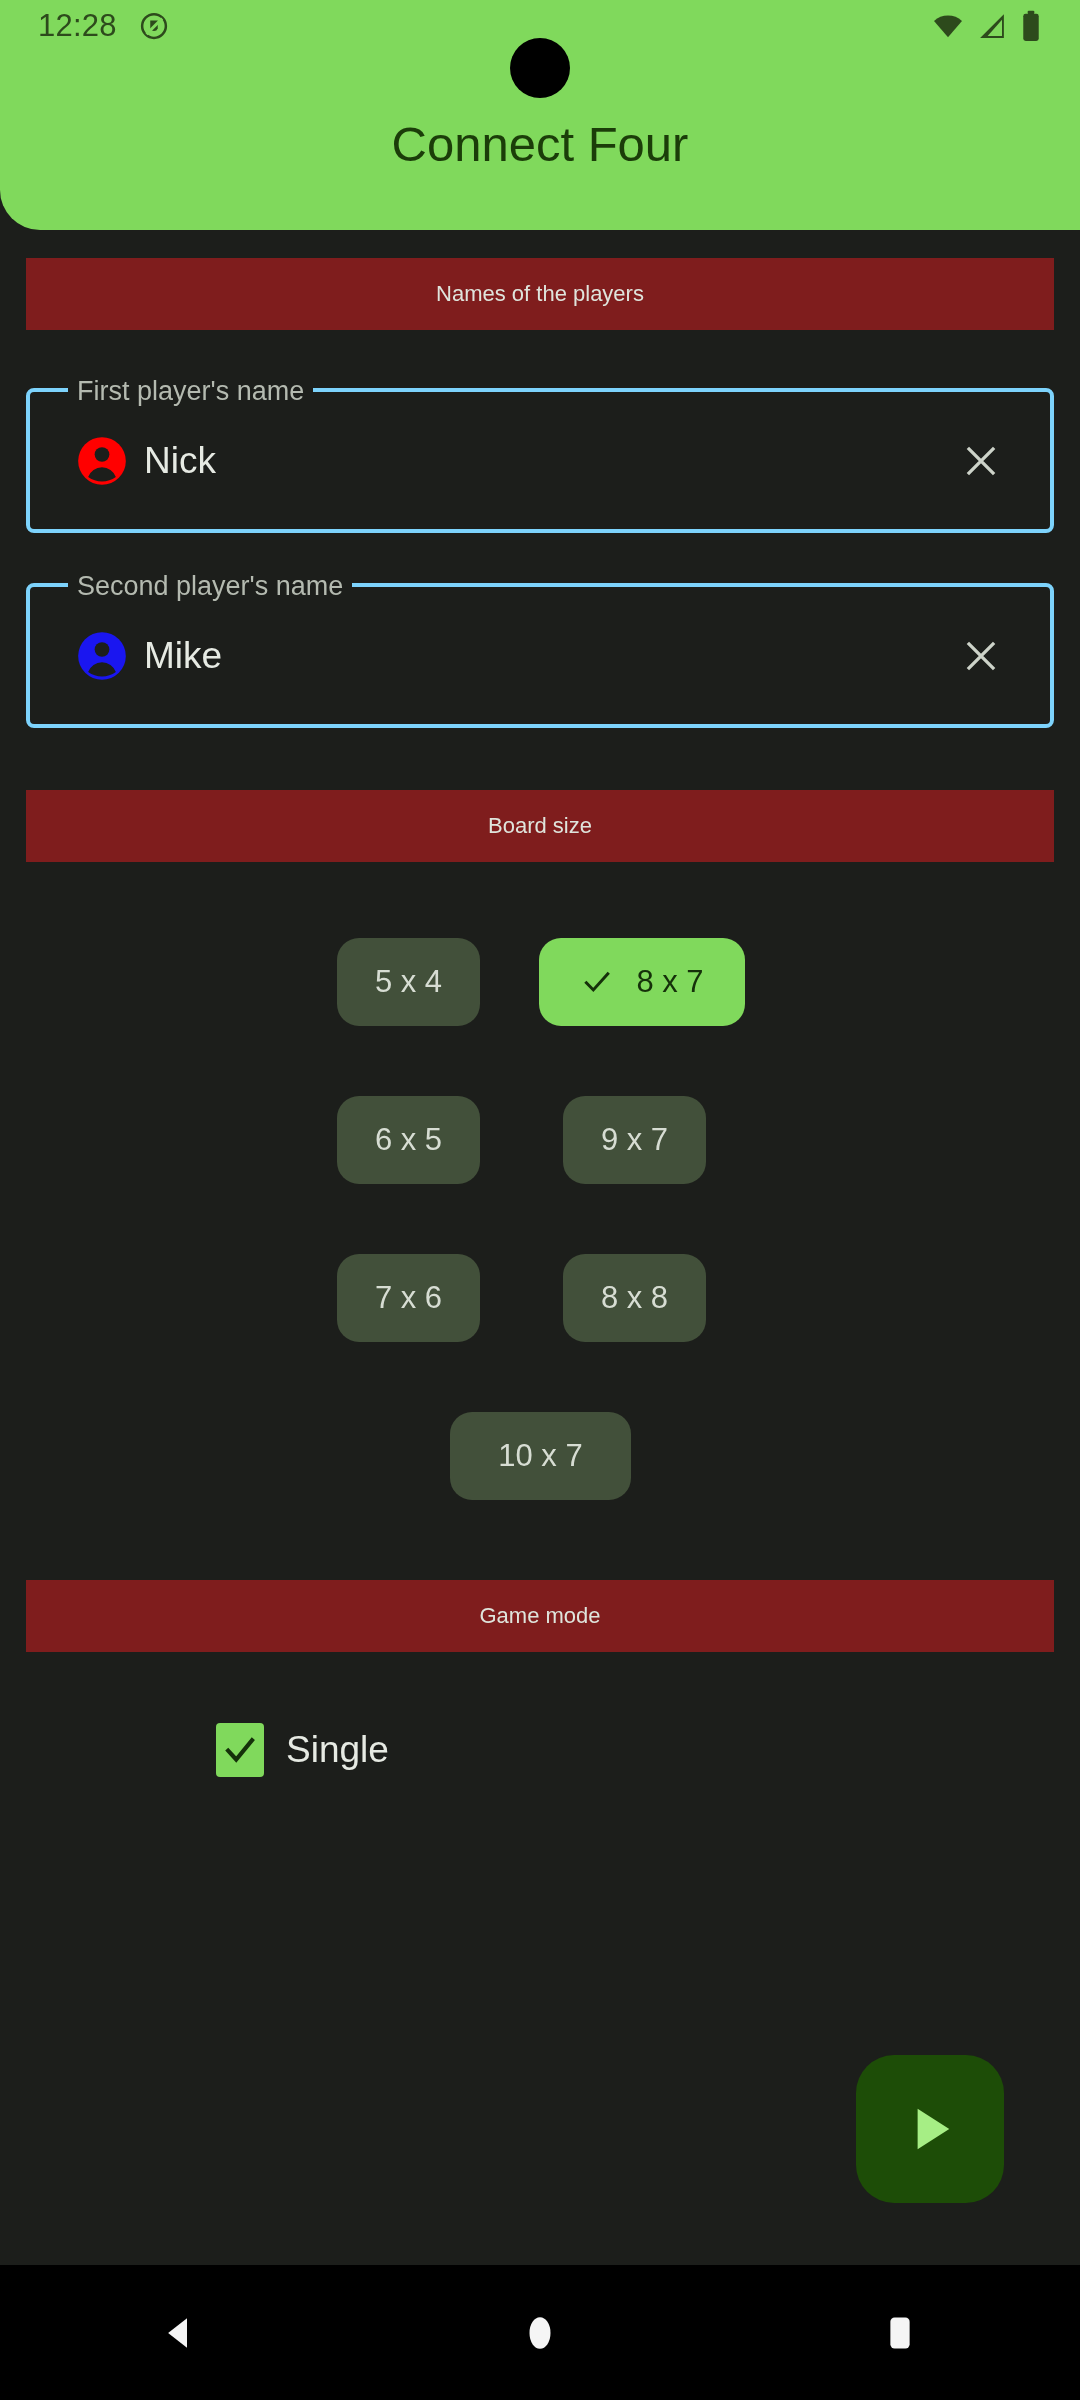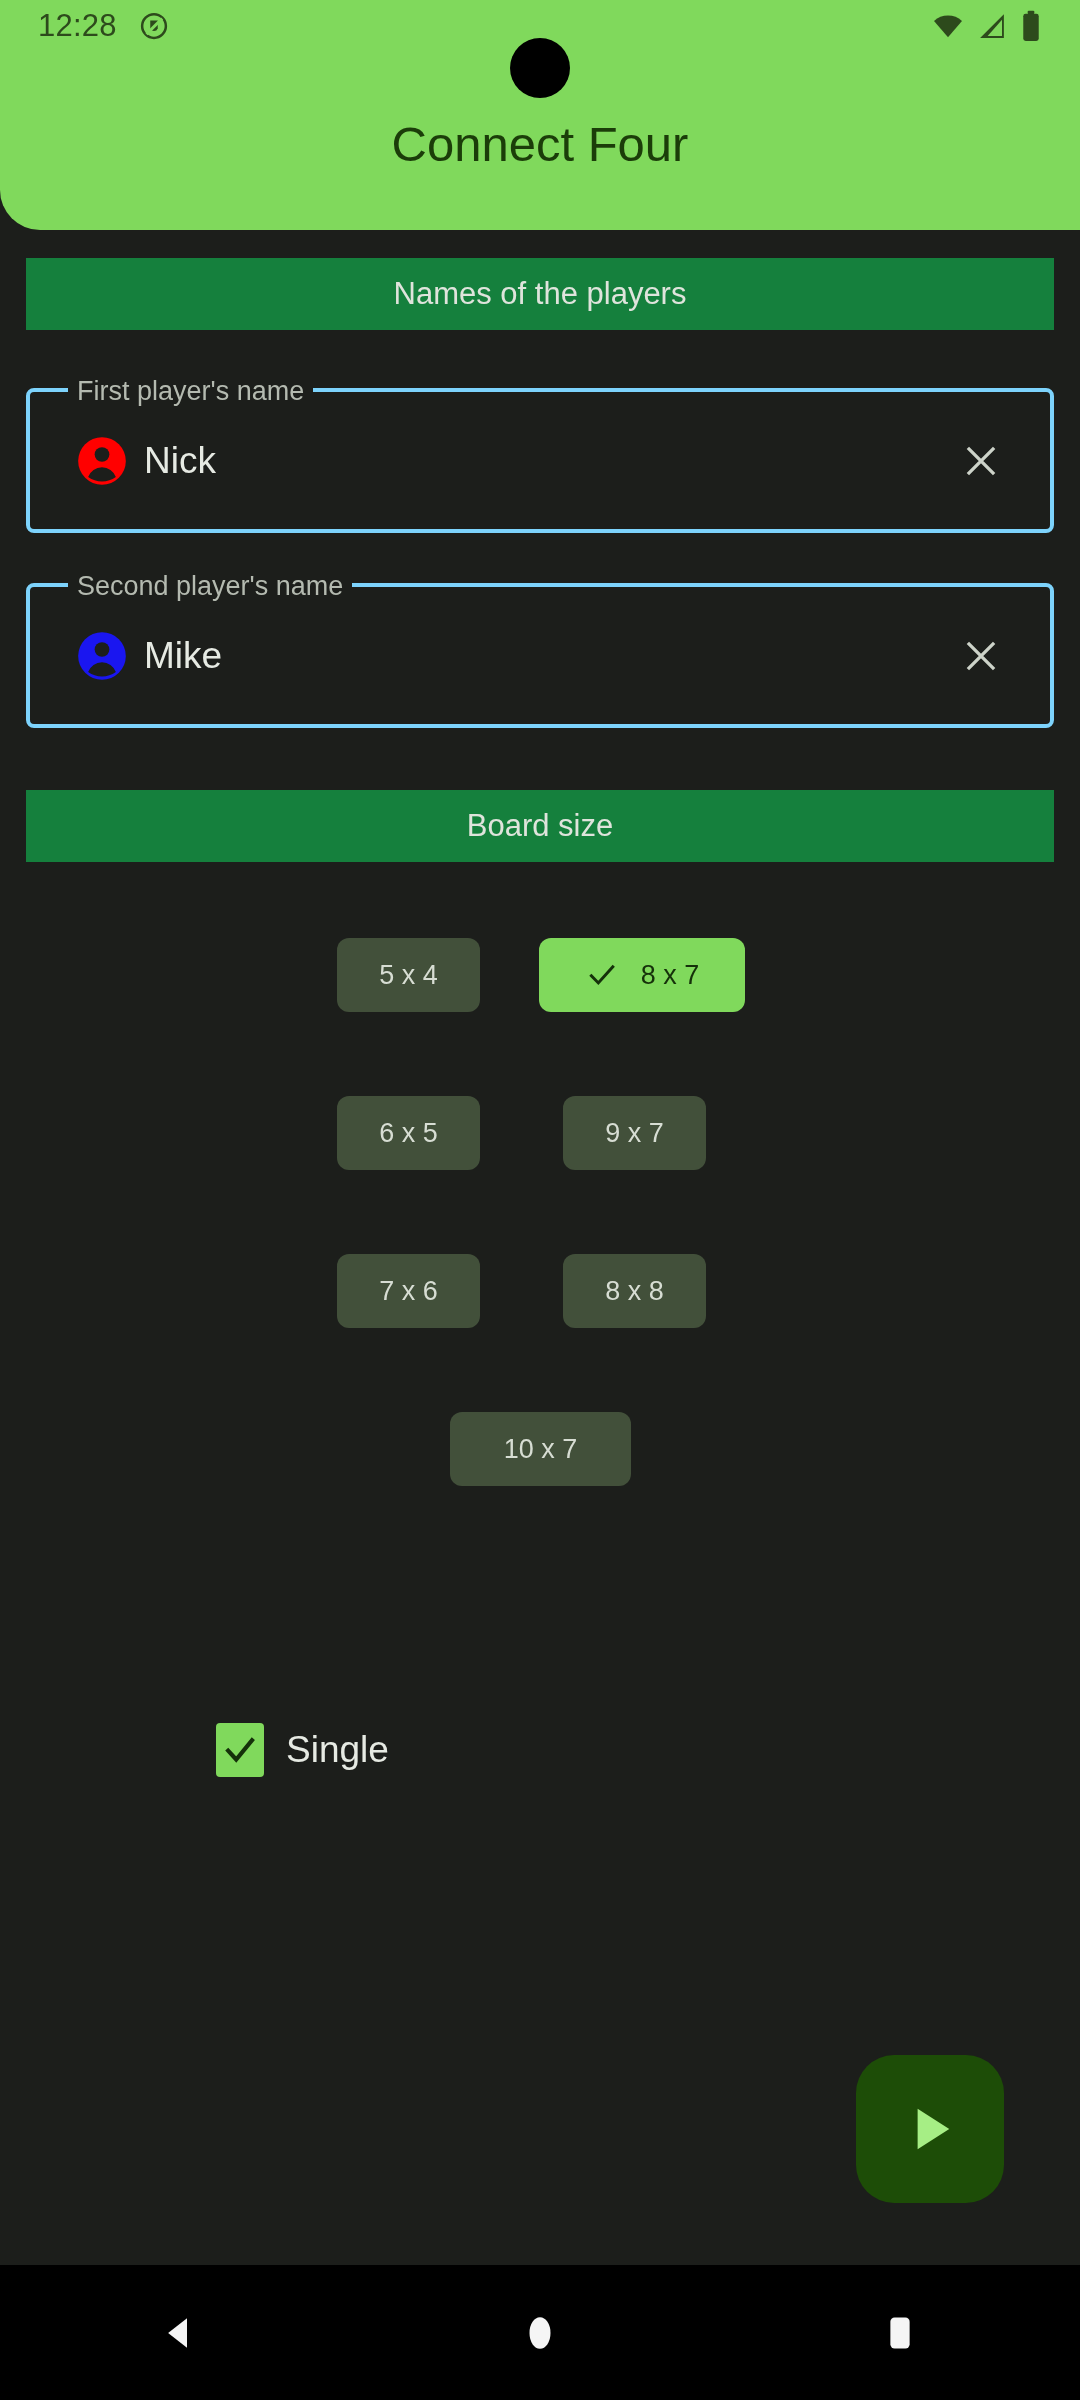--- a/index.html
+++ b/index.html
@@ -53,23 +53,23 @@
     position: absolute; left: 0; top: 116px;
     width: 1080px; text-align: center;
     font-size: 49px; color: #1b3d09;
     font-weight: 400;
   }
 
   
   .section-bar {
     position: absolute; left: 26px;
     width: 1028px; height: 72px;
-    background: #15803d;
-    display: flex; align-items: center; justify-content: center;
-    color: #dfe4dc; font-size: 31px;
+    background: #7f1d1d;
+    display: flex; align-items: center; justify-content: center;
+    color: #dfe4dc; font-size: 22px;
   }
   #bar-names { top: 258px; }
   #bar-board { top: 790px; }
   #bar-mode  { top: 1580px; }
 
   
   .field {
     position: absolute; left: 26px;
     width: 1028px; height: 145px;
     border: 4px solid #7dd3fc;
@@ -98,25 +98,25 @@
   .clear-btn {
     margin-right: 46px; flex: none;
     width: 46px; height: 46px;
     display: flex; align-items: center; justify-content: center;
   }
 
   
   #chips { position: absolute; left: 0; top: 0; width: 1080px; height: 0; }
   .chip {
     position: absolute;
-    height: 74px;
-    border-radius: 12px;
+    height: 88px;
+    border-radius: 22px;
     background: #42503a;
     display: flex; align-items: center; justify-content: center;
-    color: #d7ddd3; font-size: 27px;
+    color: #d7ddd3; font-size: 31px;
     white-space: nowrap;
   }
   .chip.selected {
     background: #80d95c;
     color: #15310a;
   }
   .chip .check { margin-right: 22px; display: flex; align-items: center; }
 
   
   .cb-item {
@@ -251,20 +251,21 @@
         <span>7 x 6</span>
       </div>
       <div class="chip" style="left: 563px; top: 1254px; width: 143px;">
         <span>8 x 8</span>
       </div>
       <div class="chip" style="left: 450px; top: 1412px; width: 181px;">
         <span>10 x 7</span>
       </div>
     </div>
 
+  <div class="section-bar" id="bar-mode">Game mode</div>
 
   <div class="cb-item" id="cb-single">
     <div class="cb-box on">
       <svg width="38" height="38" viewBox="0 0 24 24">
         <path d="M4.5 12.4 L9.6 18 L19.6 5.8" stroke="#15310a" stroke-width="2.6" fill="none" stroke-linecap="square"></path>
       </svg>
     </div>
     <div class="cb-label">Single</div>
   </div>
 

